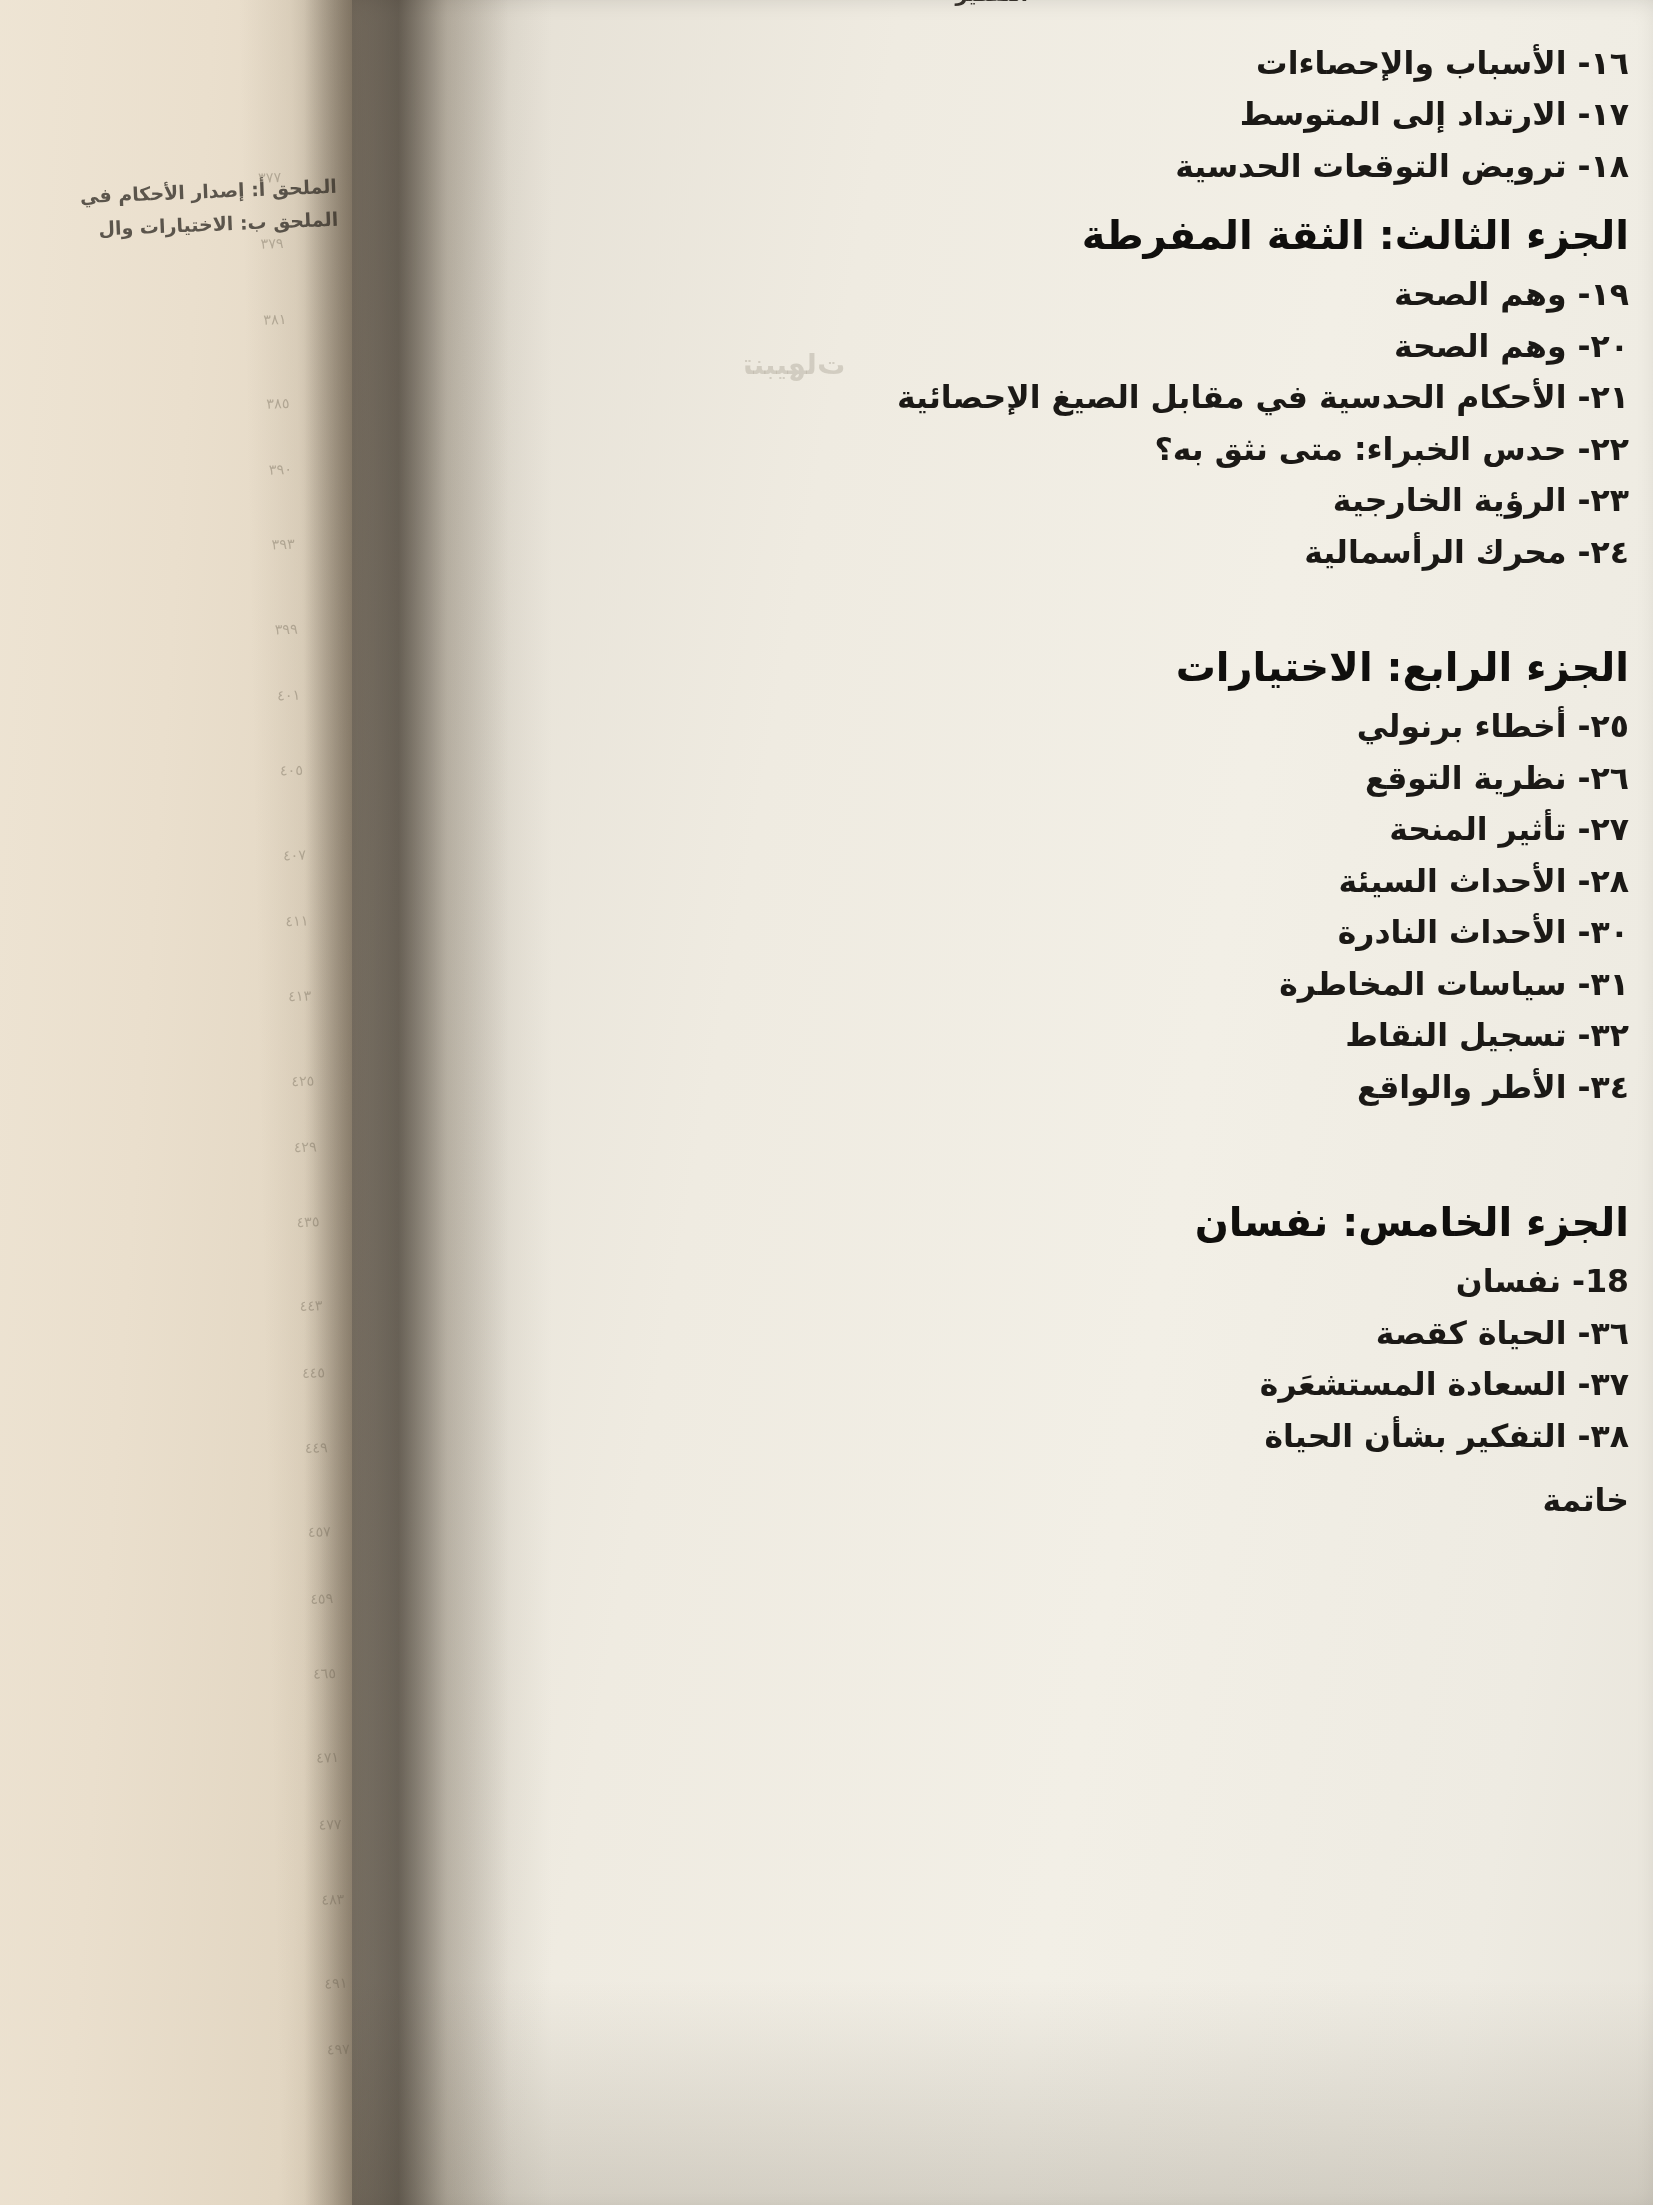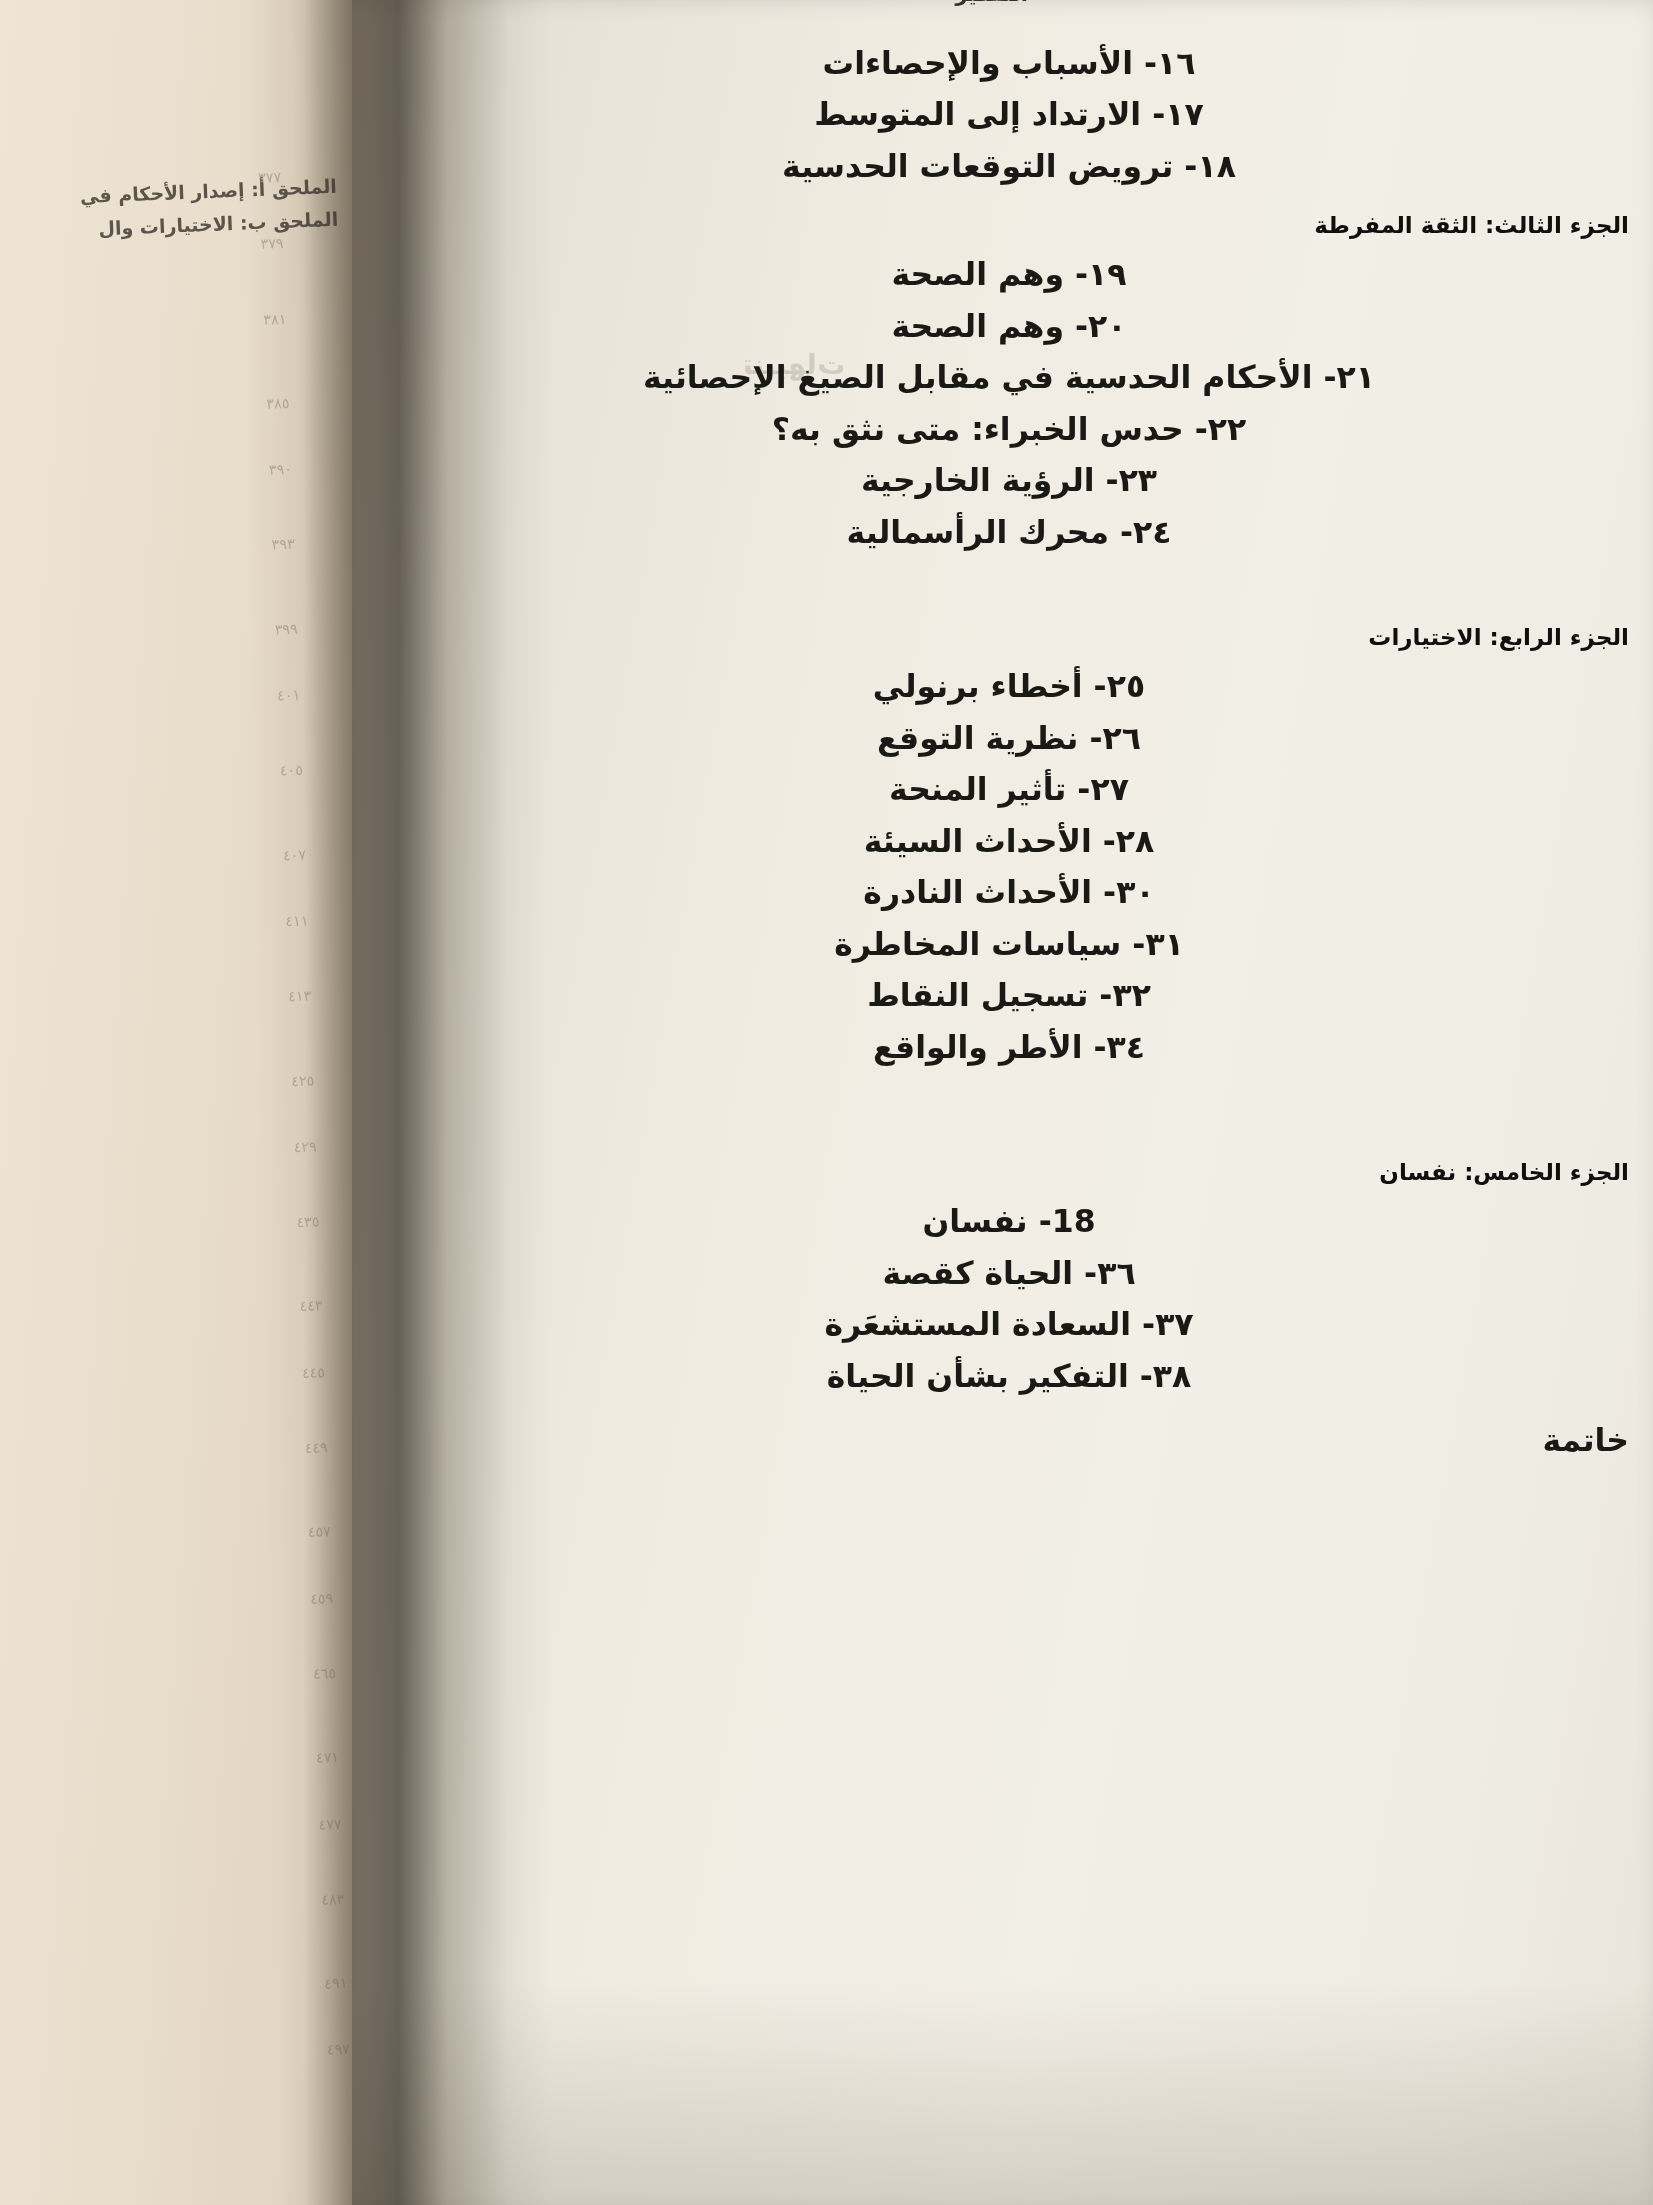--- a/index.html
+++ b/index.html
@@ -148,24 +148,23 @@
     font-weight: 600;
   }
   .entry {
     font-size: 31.5px;
     line-height: 1.0;
     font-weight: 600;
     color: #1b1916;
     padding: 0 0 0 0;
     margin: 0 0 20px 0;
     white-space: nowrap;
-    text-align: center;
   }
   .part-head {
-    font-size: 23px;
+    font-size: 40px;
     font-weight: 800;
     color: #100f0d;
     margin: 30px 0 21px 0;
     white-space: nowrap;
   }
   .closing {
     font-size: 31.5px;
     font-weight: 600;
     color: #1b1916;
     margin-top: 30px;

